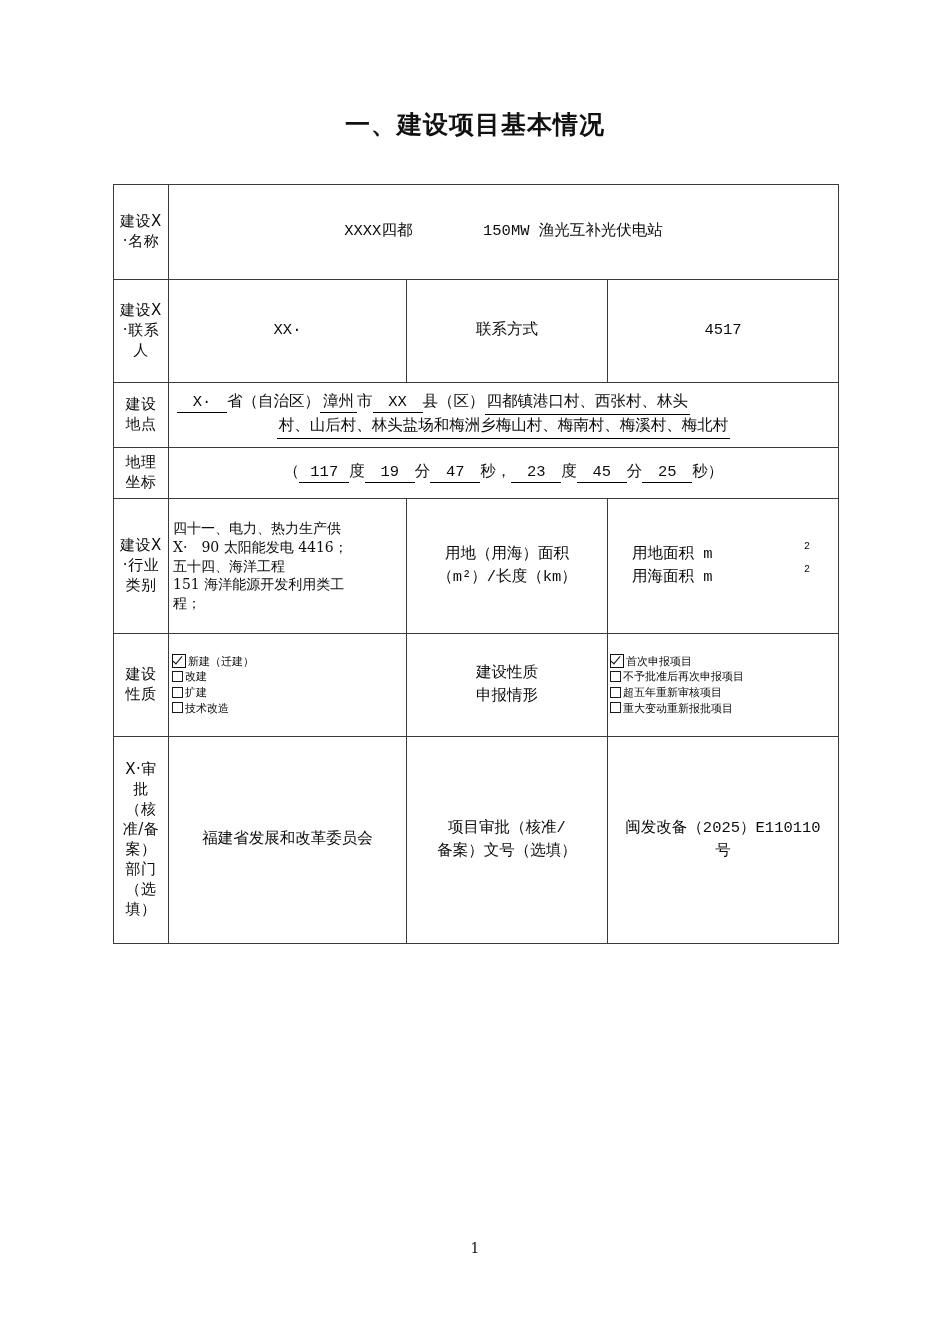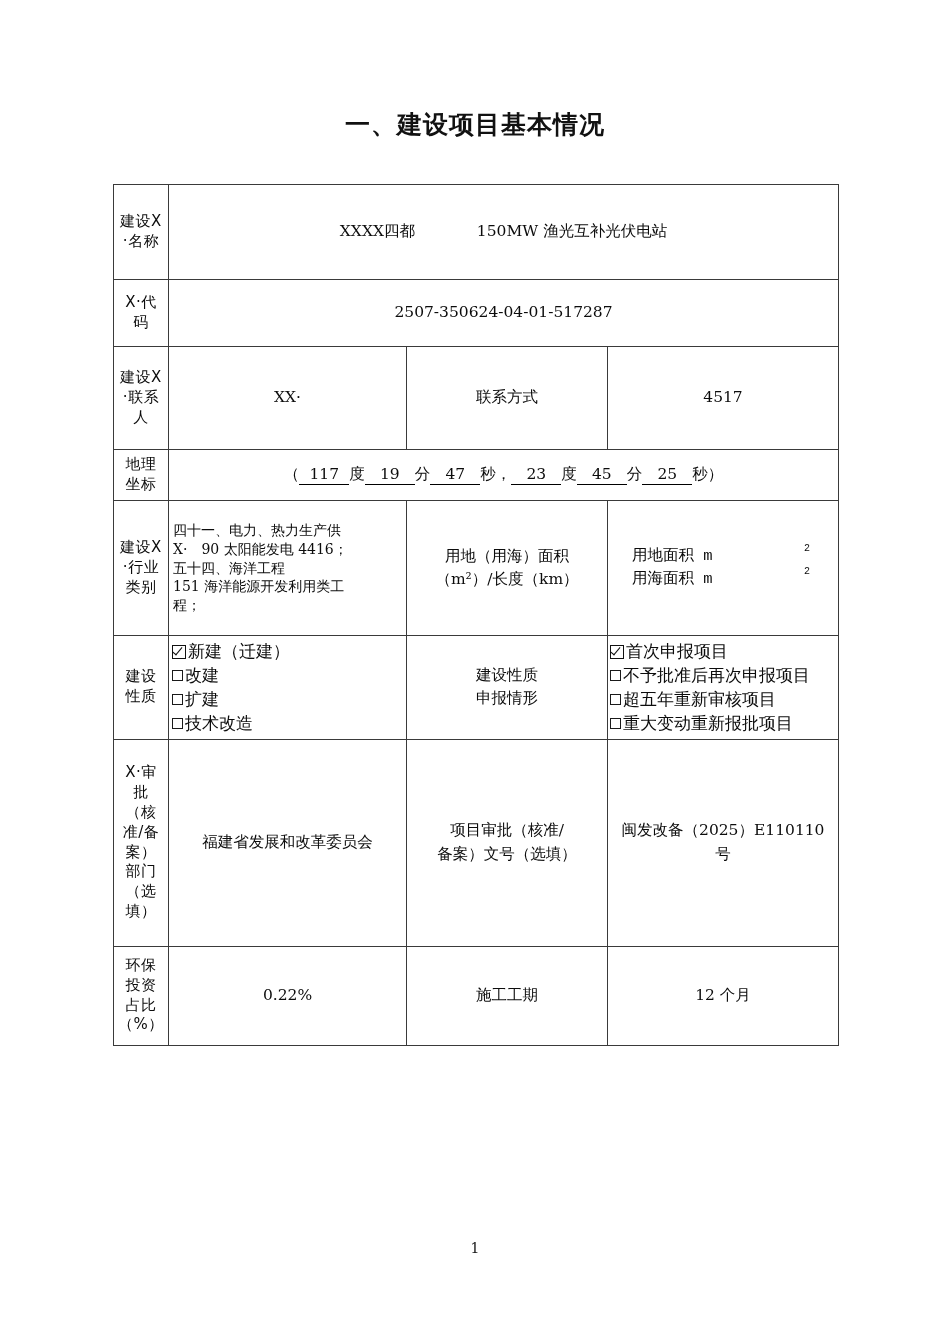--- a/index.html
+++ b/index.html
@@ -60,21 +60,21 @@
     width: 55px;
     text-align: center;
     font-family: "DejaVu Sans", "Liberation Sans", sans-serif;
     font-size: 15px;
     line-height: 1.33;
     letter-spacing: 0.5px;
     padding: 3px 1px;
     word-break: break-all;
   }
 
-  .c-center { text-align: center; }
+  .c-center { text-align: center; font-family: Liberation Mono, monospace; }
   .c-left { text-align: left; font-family: Liberation Mono, monospace; }
 
   
   .u {
     border-bottom: 1.2px solid #000;
     padding: 0 3px;
     display: inline-block;
     line-height: 1.15;
   }
   .u-wide { min-width: 44px; text-align: center; }
@@ -85,21 +85,21 @@
   }
   .addr-under {
     border-bottom: 1.2px solid #000;
     display: inline-block;
     padding: 0 2px;
   }
 
   
   .opt-list {
     line-height: 1.42;
-    font-size: 17px;
+    font-size: 11px;
   }
   .opt {
     display: block;
     white-space: nowrap;
   }
   .box-empty {
     display: inline-block;
     width: 9px;
     height: 9px;
     border: 1px solid #1a1a1a;
@@ -202,32 +202,35 @@
 
       <tr>
         <td class="lbl">建设X·名称</td>
         <td class="c-center" colspan="3" style="height:88px">
           <span>XXXX四都</span>
           <span style="display:inline-block;width:52px"></span>
           <span>150MW 渔光互补光伏电站</span>
         </td>
       </tr>
 
-      <tr>
-        <td class="lbl">X·代码</td>
-        <td class="c-center" colspan="3" style="height:60px">2507-350624-04-01-517287</td>
-      </tr>
 
       <tr>
         <td class="lbl">建设X·联系人</td>
         <td class="c-center" style="height:96px">XX·</td>
         <td class="c-center">联系方式</td>
         <td class="c-center">4517</td>
       </tr>
 
+      <tr>
+        <td class="lbl">建设地点</td>
+        <td class="c-center" colspan="3" style="height:58px">
+          <span class="addr-line" style="text-align:left;padding-left:4px"><span class="u u-wide">X·</span><span>省（自治区）</span><span class="u">漳州</span><span>市</span><span class="u u-wide">XX</span><span>县（区）</span><span class="addr-under">四都镇港口村、西张村、林头</span></span>
+          <span class="addr-line"><span class="addr-under">村、山后村、林头盐场和梅洲乡梅山村、梅南村、梅溪村、梅北村</span></span>
+        </td>
+      </tr>
 
       <tr>
         <td class="lbl">地理坐标</td>
         <td class="c-center" colspan="3" style="height:44px">
           <span>（</span><span class="u u-wide">117</span><span>度</span><span class="u u-wide">19</span><span>分</span><span class="u u-wide">47</span><span>秒，</span><span class="u u-wide">23</span><span>度</span><span class="u u-wide">45</span><span>分</span><span class="u u-wide">25</span><span>秒）</span>
         </td>
       </tr>
 
       <tr>
         <td class="lbl">建设X·行业类别</td>
@@ -275,26 +278,20 @@
           <span style="display:block">项目审批（核准/</span>
           <span style="display:block">备案）文号（选填）</span>
         </td>
         <td class="c-center two-line">
           <span style="display:block">闽发改备（2025）E110110</span>
           <span style="display:block">号</span>
         </td>
       </tr>
 
 
-      <tr>
-        <td class="lbl">环保投资占比（%）</td>
-        <td class="c-center" style="height:92px">0.22%</td>
-        <td class="c-center">施工工期</td>
-        <td class="c-center">12 个月</td>
-      </tr>
 
 
     </tbody>
   </table>
 
   <div class="page-number">1</div>
 
 </div>
 
 </body></html>

